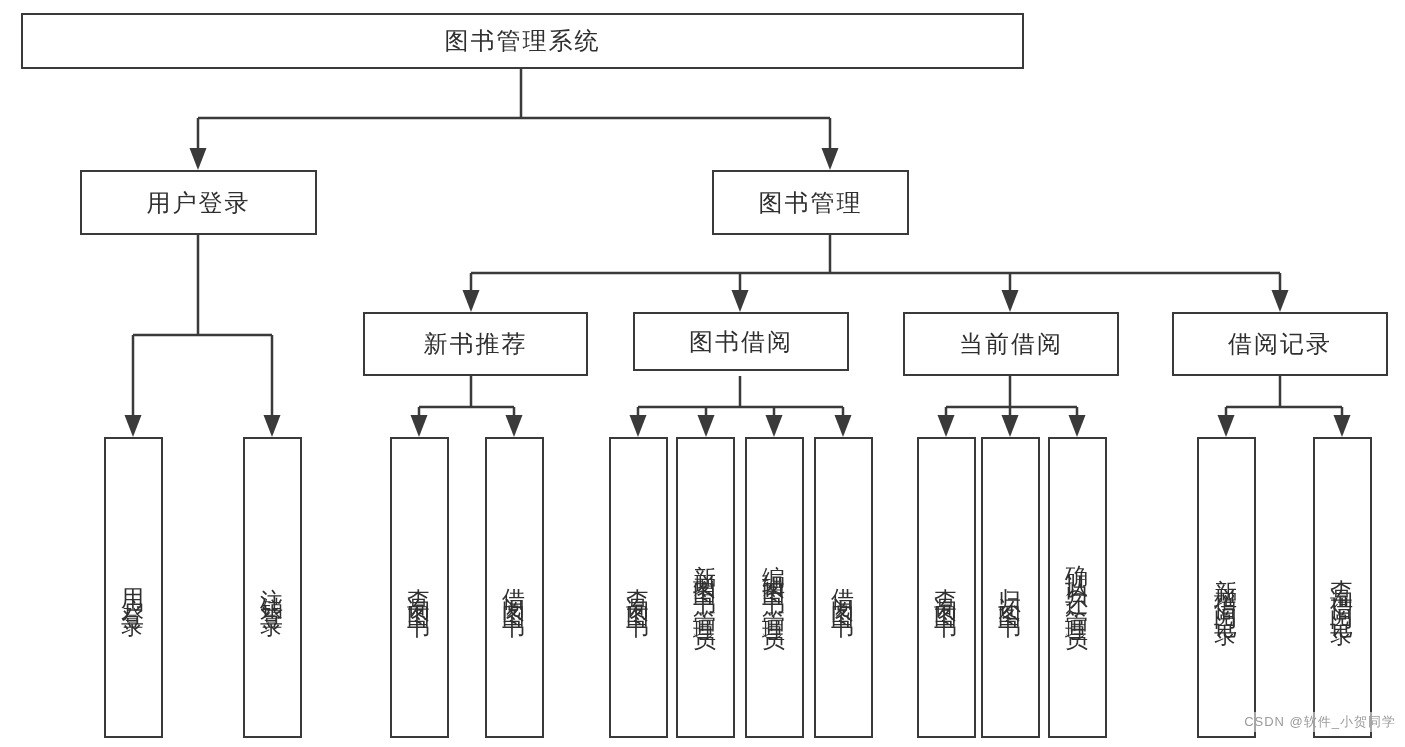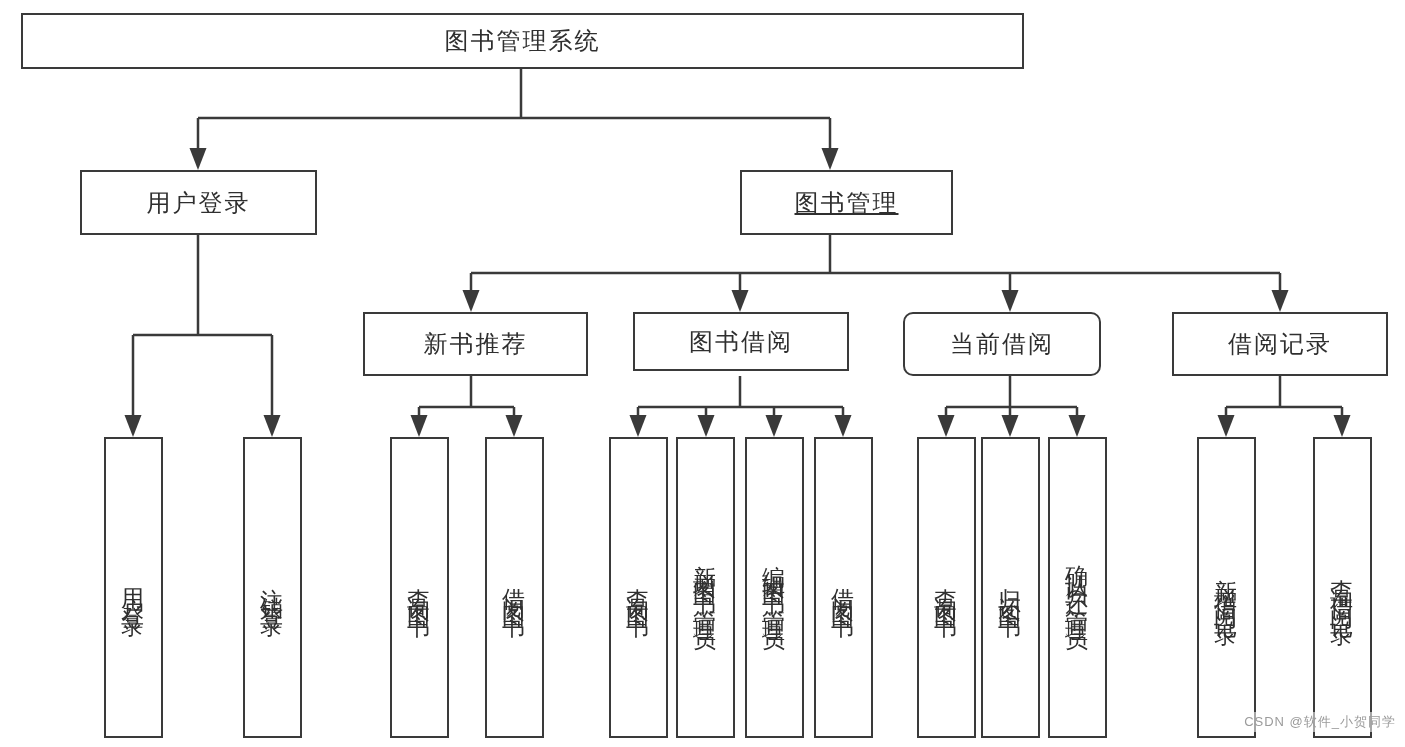--- a/index.html
+++ b/index.html
@@ -38,24 +38,24 @@
     color:var(--text);
     display:flex;align-items:center;justify-content:center;
     writing-mode:vertical-rl;
     text-orientation:mixed;
     font-size:23px;letter-spacing:9px;
     width:59px;top:437px;height:301px;
   }
   
   #n-root{left:21px;top:13px;width:1003px;height:56px;}
   #n-user-login{left:80px;top:170px;width:237px;height:65px;}
-  #n-book-mgmt{left:740px;top:170px;width:213px;height:65px;text-decoration:underline;}
+  #n-book-mgmt{left:712px;top:170px;width:197px;height:65px;}
   #n-new-book{left:363px;top:312px;width:225px;height:64px;}
   #n-book-borrow{left:633px;top:312px;width:216px;height:59px;}
-  #n-current-borrow{left:903px;top:312px;width:198px;height:64px;border-radius:10px;}
+  #n-current-borrow{left:903px;top:312px;width:216px;height:64px;}
   #n-borrow-records{left:1172px;top:312px;width:216px;height:64px;}
   
   #lf-user-login{left:104px;}
   #lf-logout{left:243px;}
   #lf-query-books-recommend{left:390px;}
   #lf-borrow-books-recommend{left:485px;}
   #lf-query-books-borrow{left:609px;}
   #lf-add-book{left:676px;}
   #lf-edit-book{left:745px;}
   #lf-borrow-books{left:814px;}

